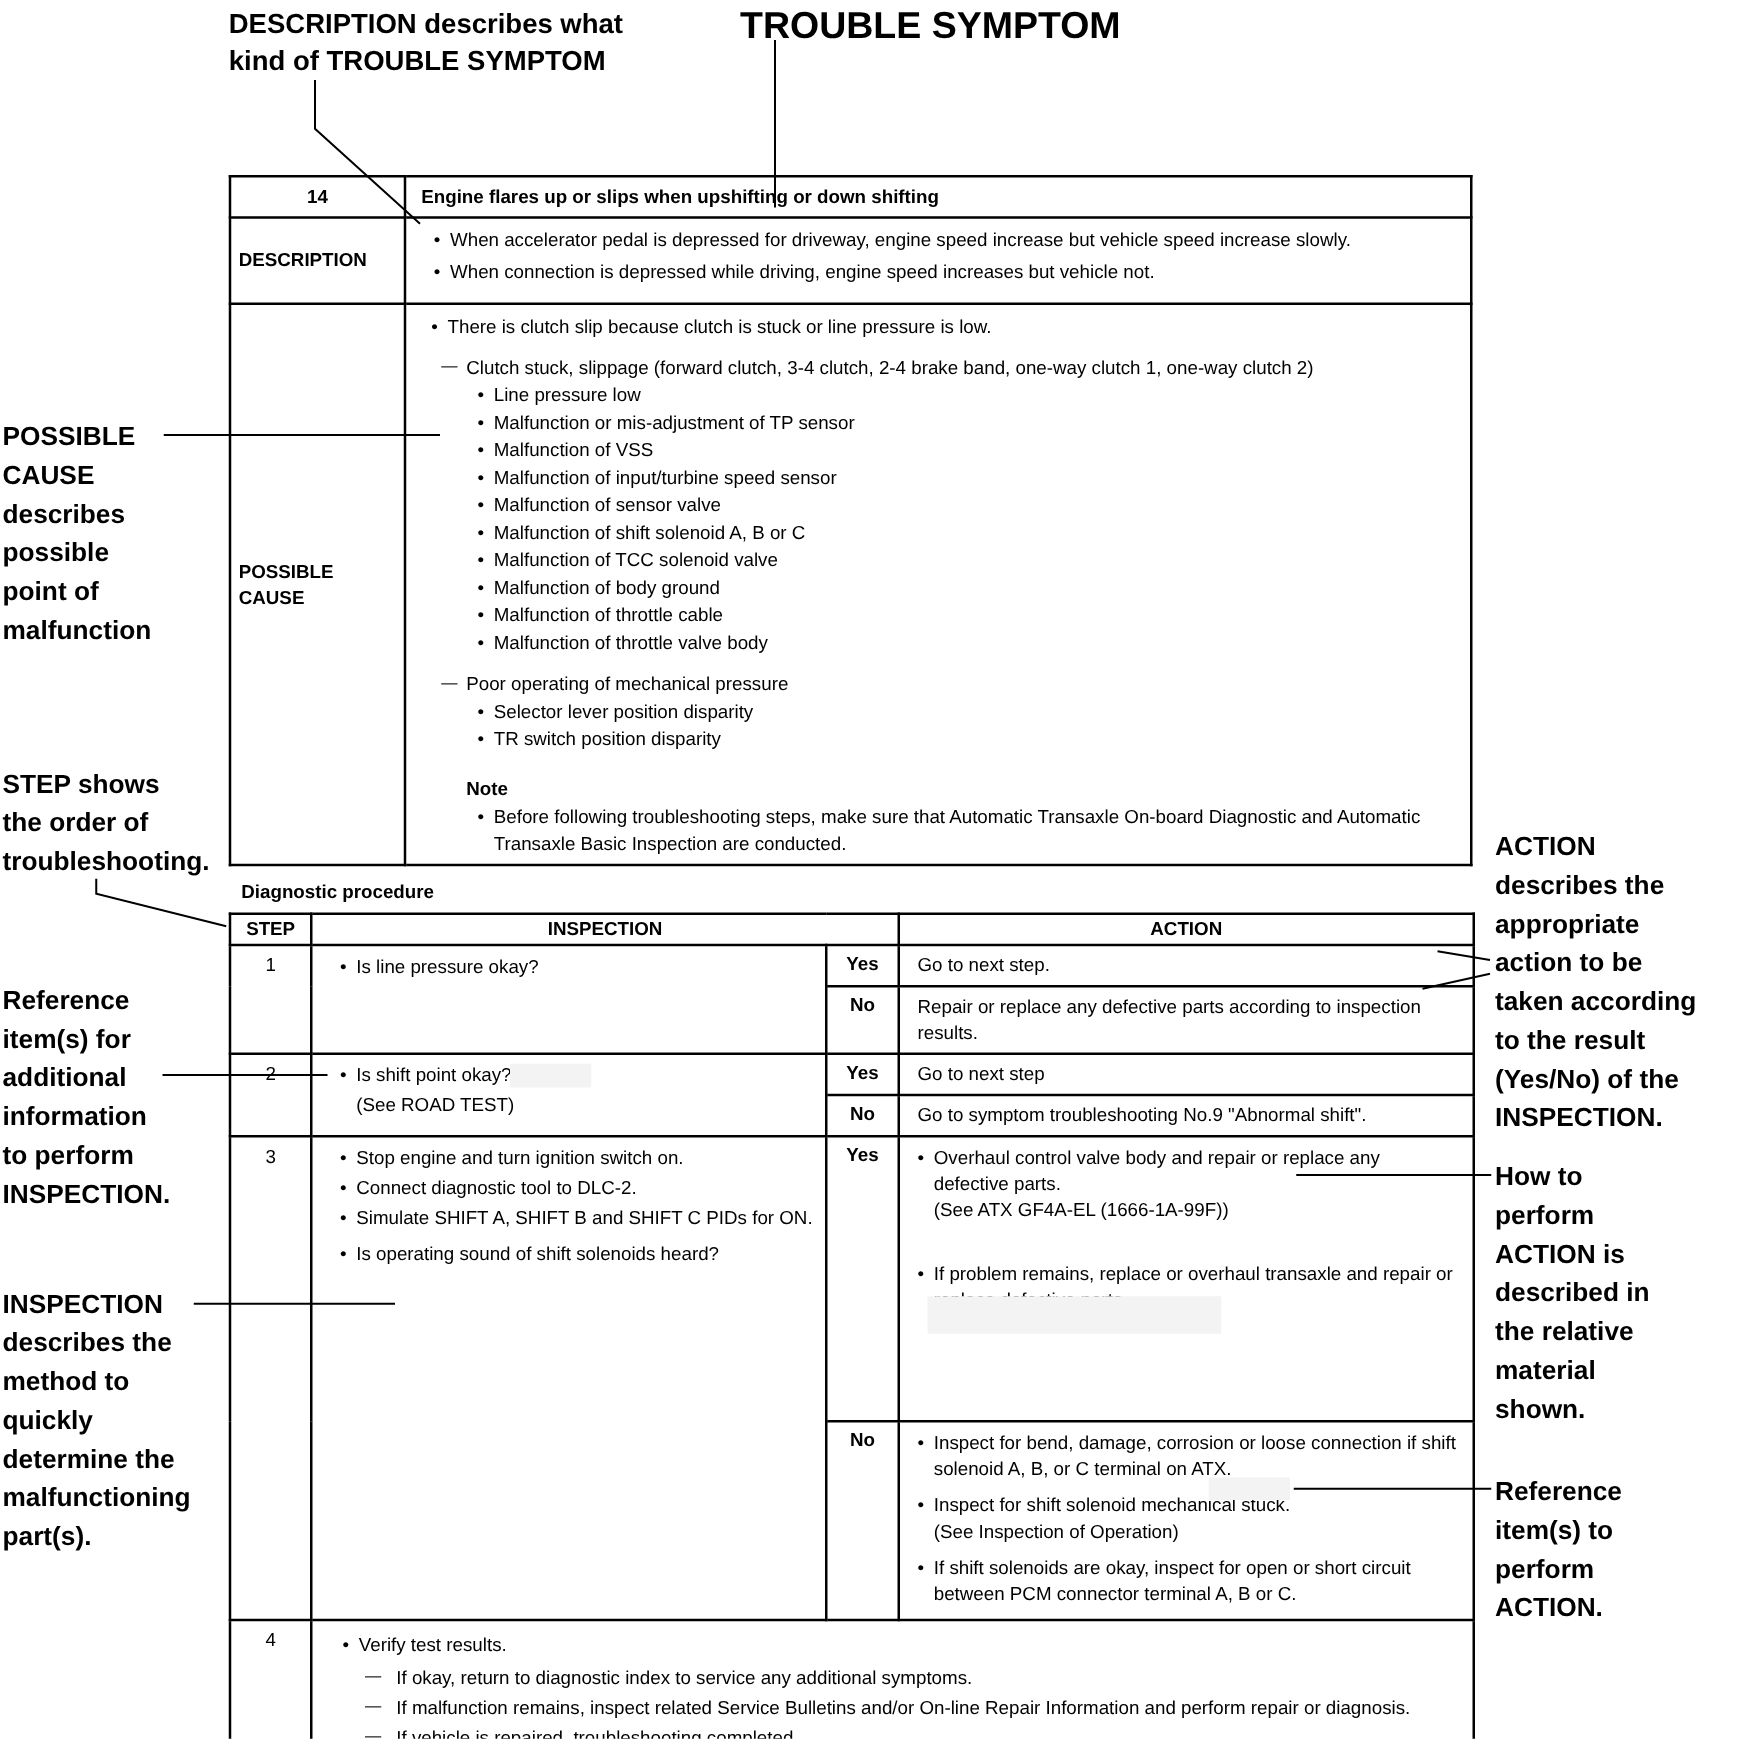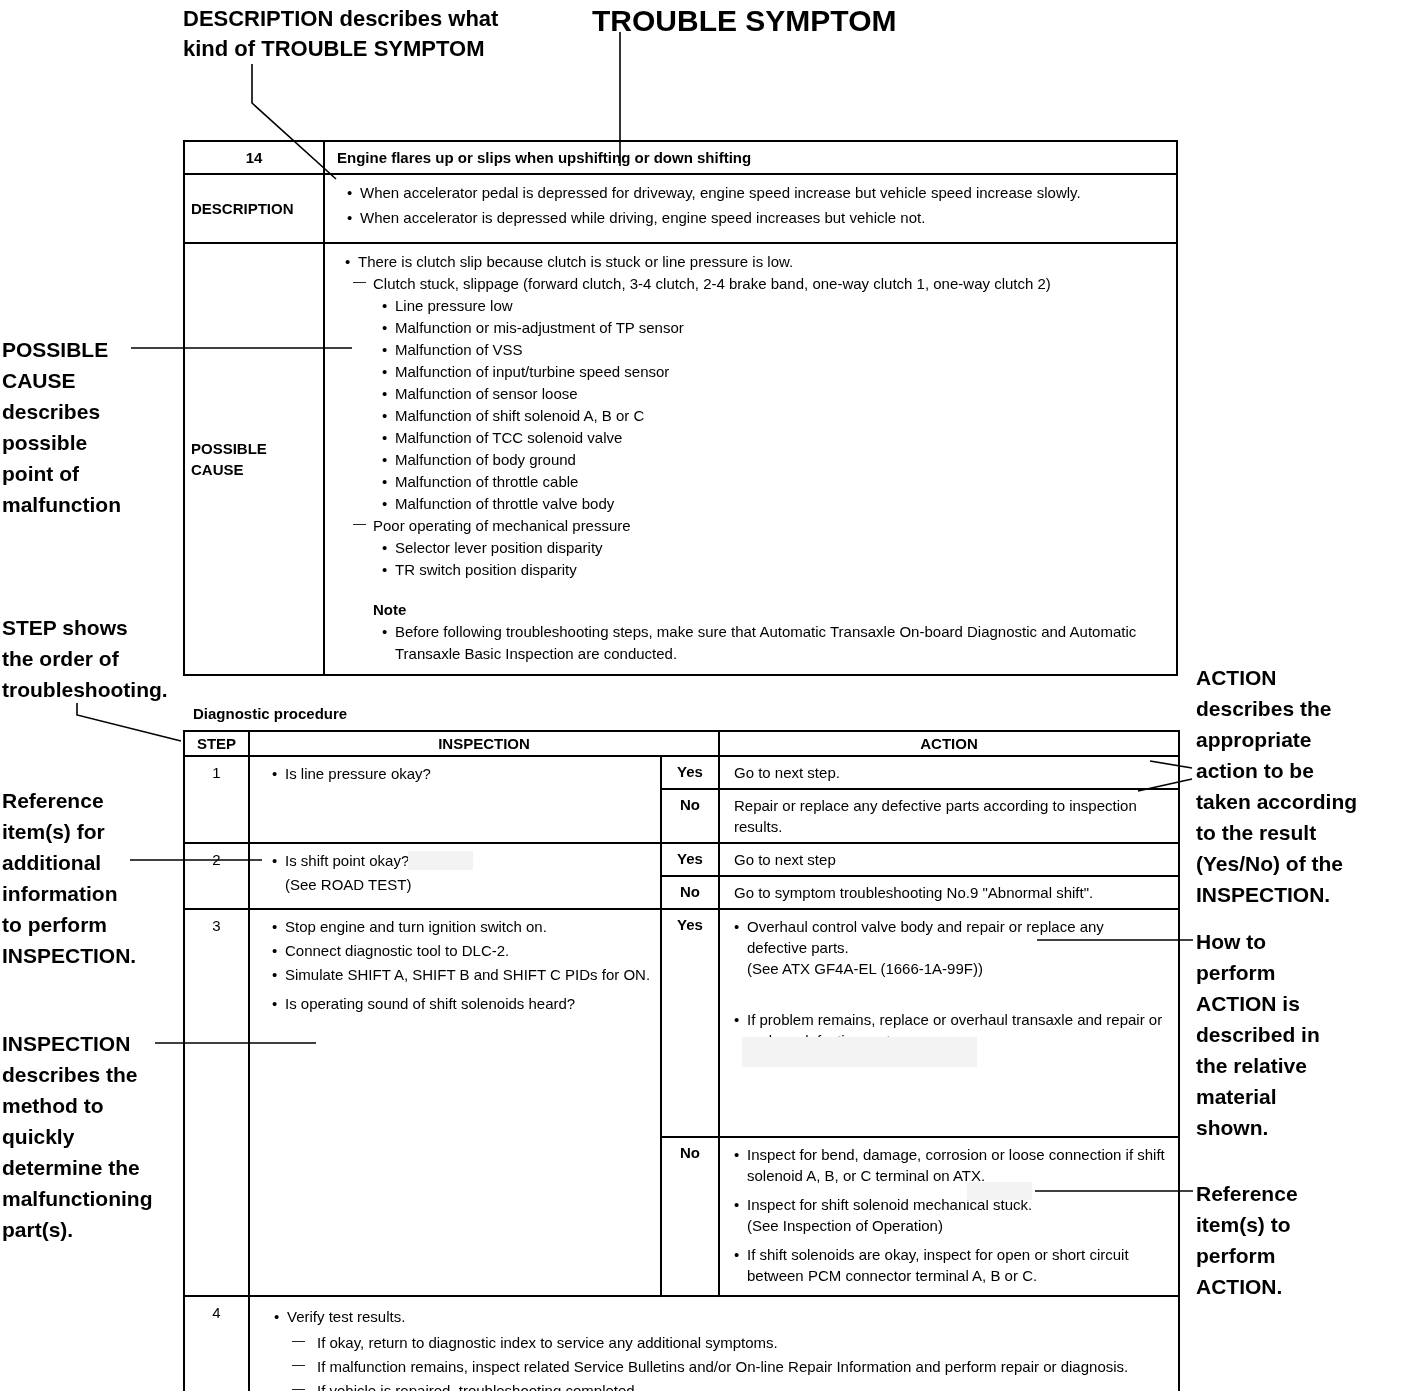--- a/index.html
+++ b/index.html
@@ -35,21 +35,21 @@
   .bi{position:relative;padding-left:13px;margin:1px 0;}
   .bi::before{content:"\2022";position:absolute;left:0;top:0;}
   .di{position:relative;padding-left:20px;}
   .di::before{content:"\2014";position:absolute;left:0;top:-2px;font-size:13px;}
   
   .desc-cell{padding:6px 12px 4px 22px;border-radius:21px;}
   .desc-cell .bi{margin-bottom:4px;}
   .w740{max-width:742px;}
   .cause-cell{padding:7px 12px 4px 20px;line-height:22px;}
   .cause-cell .bi{margin:0;}
-  .grp{margin-left:8px;}
+  .grp{margin-left:8px;margin-top:11px;}
   .subs{margin-left:29px;}
   .note{margin-left:28px;margin-top:18px;}
   .note .bi{margin-left:9px;max-width:760px;}
   
   .t2 td.hd{font-weight:bold;text-align:center;padding:1px 4px;}
   td.stepnum{text-align:center;padding:5px 2px;}
   td.yn{text-align:center;padding:4px 2px;font-weight:bold;}
   td.insp{padding:5px 4px 5px 22px;}
   td.insp .bi{margin-bottom:3px;}
   td.act{padding:5px 10px 5px 14px;}
@@ -124,36 +124,36 @@
       </colgroup>
     <tbody>
         <tr style="height:31px">
       <td class="center bold" style="vertical-align:middle;">14</td>
       <td class="title-cell">Engine flares up or slips when upshifting or down shifting</td>
     </tr>
     <tr style="height:69px">
       <td class="rowlabel">DESCRIPTION</td>
       <td class="desc-cell">
         <div class="bi w740">When accelerator pedal is depressed for driveway, engine speed increase but vehicle speed increase slowly.</div>
-        <div class="bi">When accelerator is depressed while driving, engine speed increases but vehicle not.</div>
+        <div class="bi">When connection is depressed while driving, engine speed increases but vehicle not.</div>
       </td>
     </tr>
     <tr style="height:432px">
       <td class="rowlabel">POSSIBLE
 CAUSE</td>
       <td class="cause-cell">
         <div class="bi">There is clutch slip because clutch is stuck or line pressure is low.</div>
         <div class="grp">
           <div class="di">Clutch stuck, slippage (forward clutch, 3-4 clutch, 2-4 brake band, one-way clutch 1, one-way clutch 2)</div>
           <div class="subs">
             <div class="bi">Line pressure low</div>
             <div class="bi">Malfunction or mis-adjustment of TP sensor</div>
             <div class="bi">Malfunction of VSS</div>
             <div class="bi">Malfunction of input/turbine speed sensor</div>
-            <div class="bi">Malfunction of sensor loose</div>
+            <div class="bi">Malfunction of sensor valve</div>
             <div class="bi">Malfunction of shift solenoid A, B or C</div>
             <div class="bi">Malfunction of TCC solenoid valve</div>
             <div class="bi">Malfunction of body ground</div>
             <div class="bi">Malfunction of throttle cable</div>
             <div class="bi">Malfunction of throttle valve body</div>
           </div>
         </div>
         <div class="grp">
           <div class="di">Poor operating of mechanical pressure</div>
           <div class="subs">

